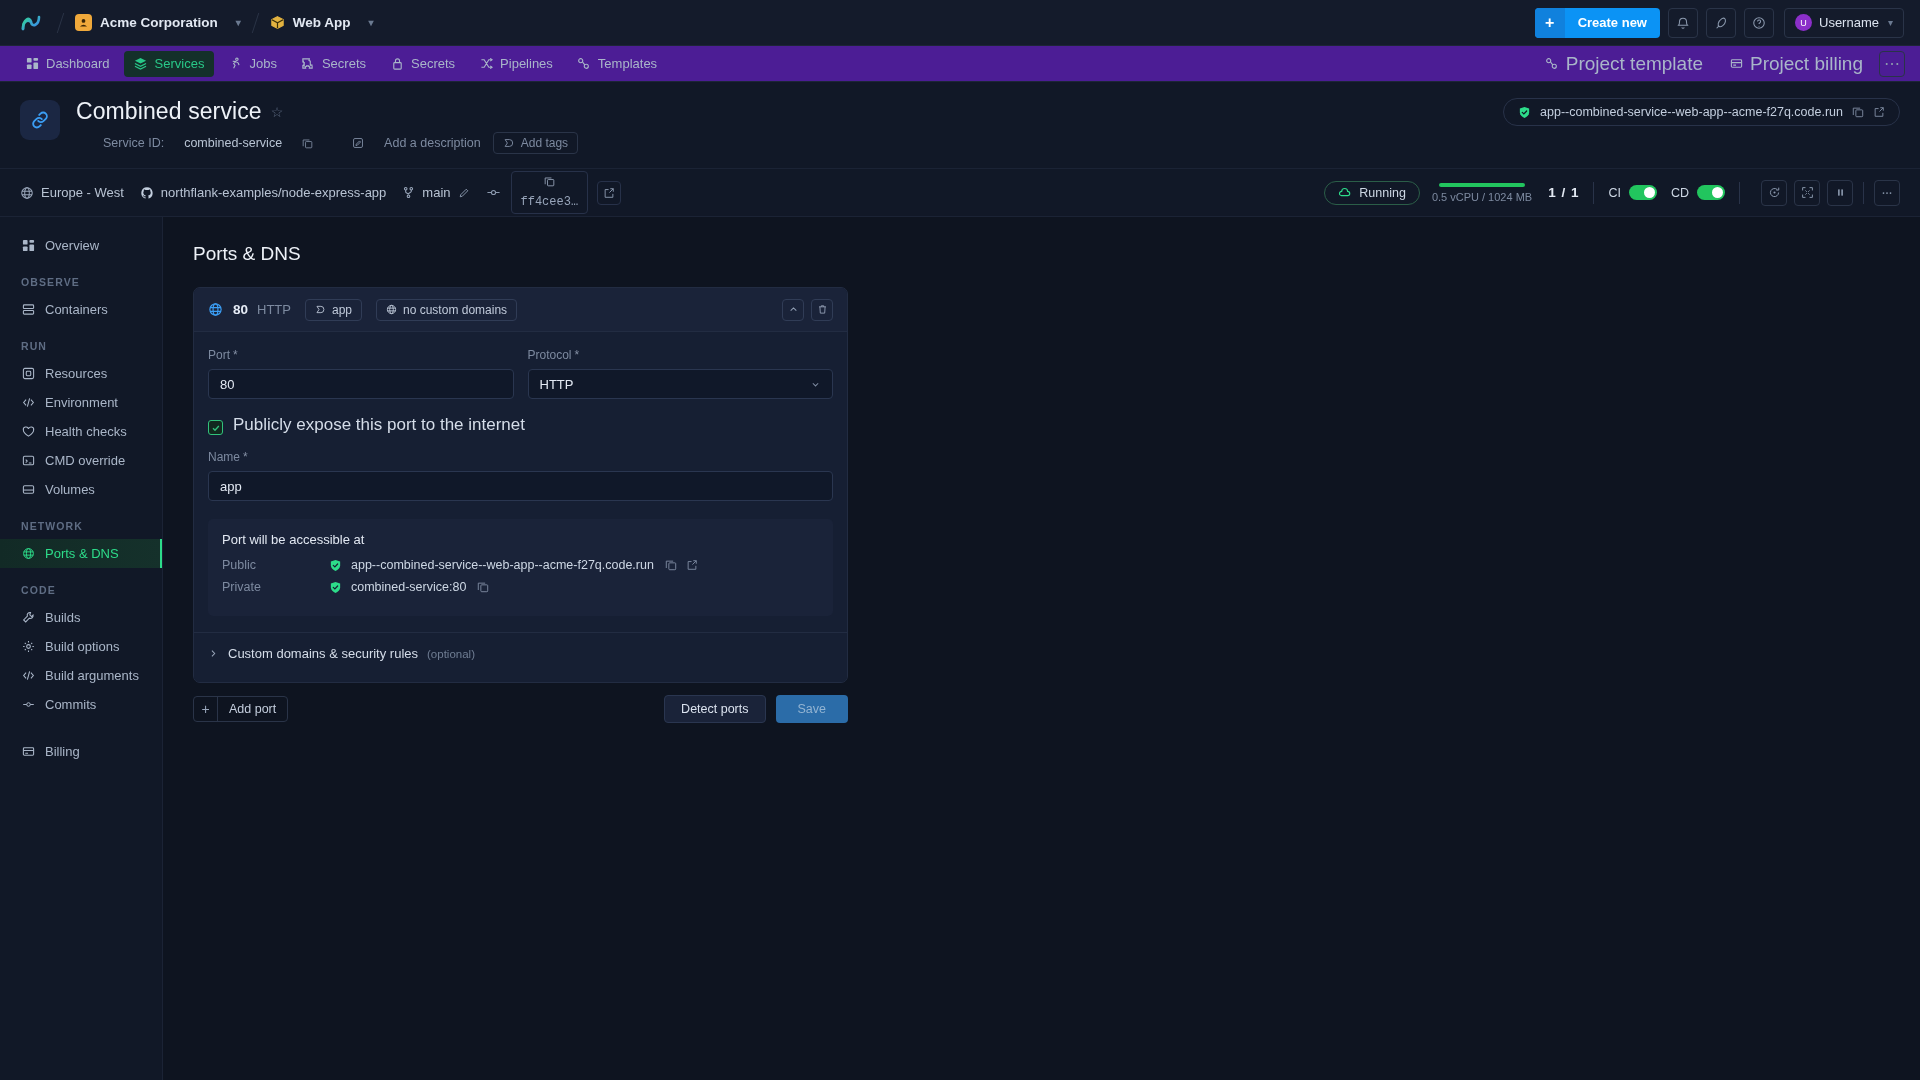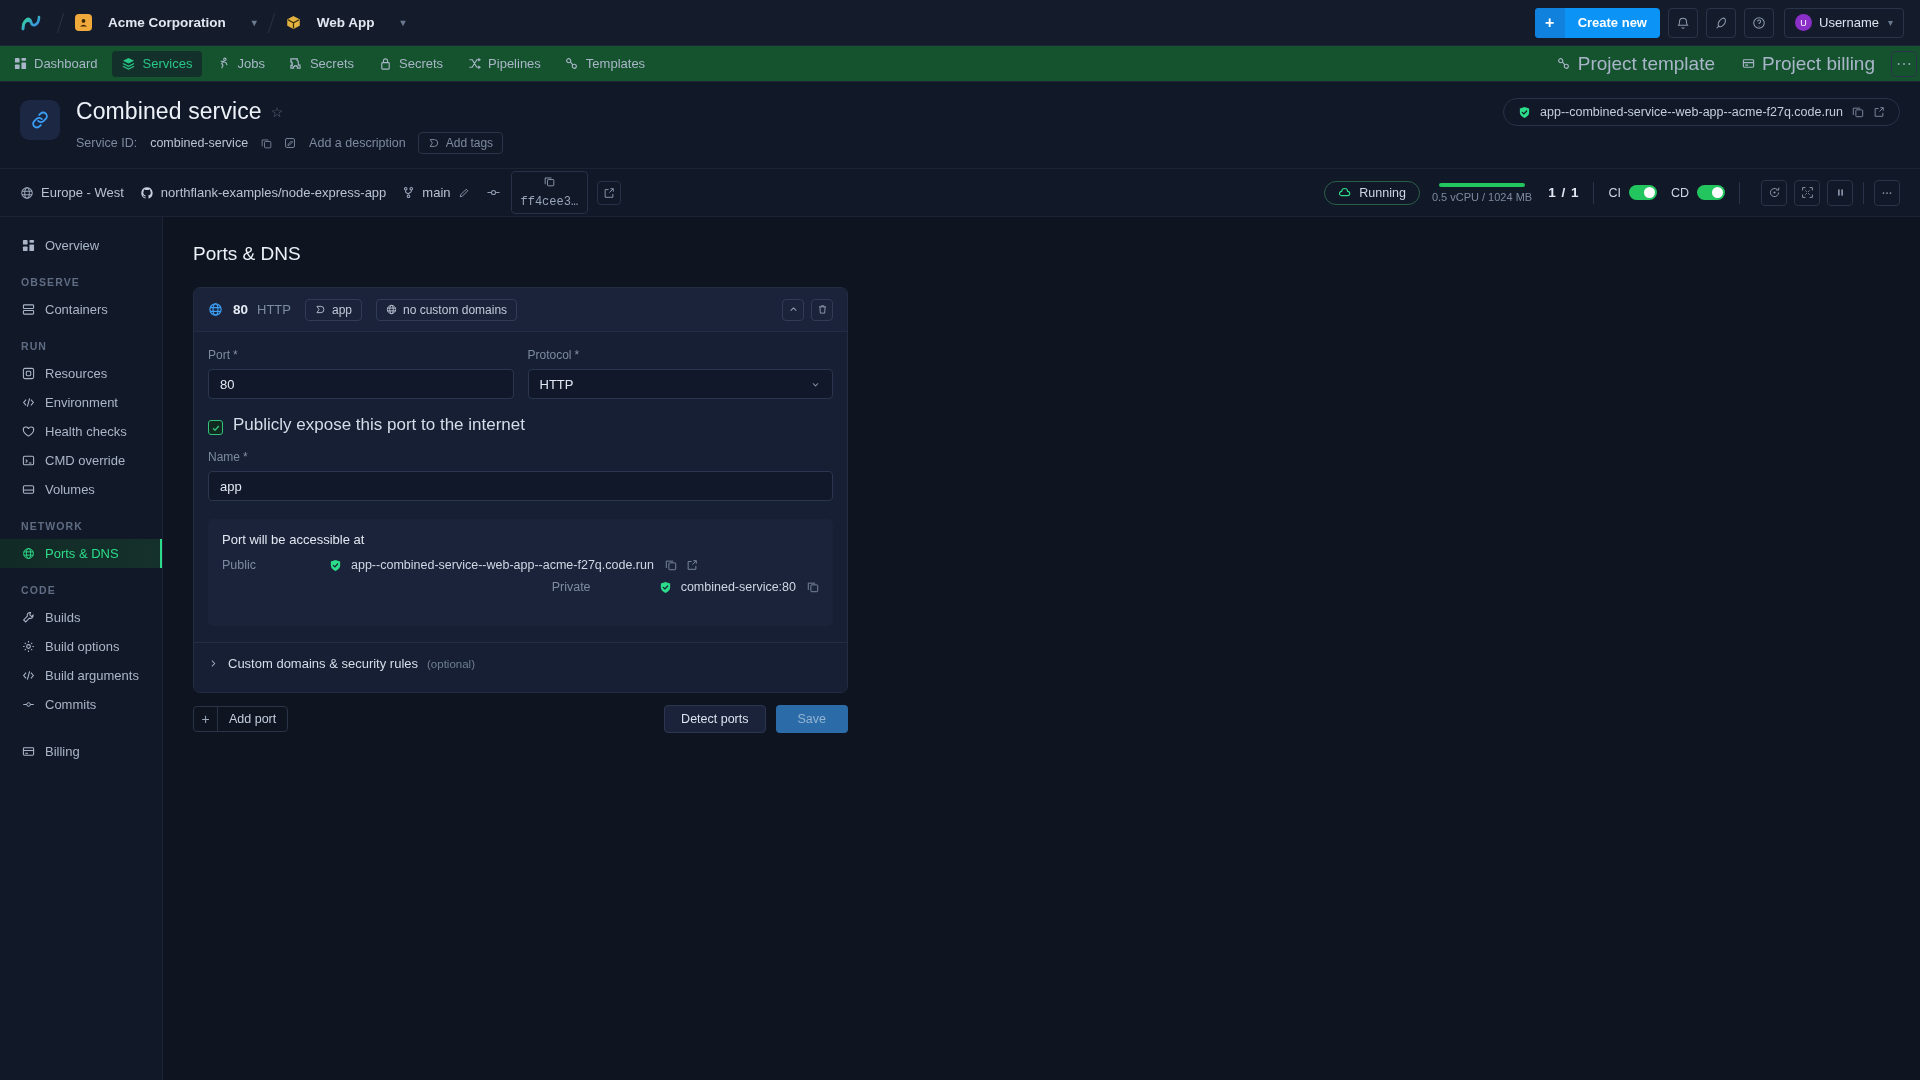--- a/index.html
+++ b/index.html
@@ -16,21 +16,21 @@
   .topbar {
     height: 46px; flex: 0 0 46px;
     background: #141b2b;
     border-bottom: 1px solid #1d2troke;
     border-bottom: 1px solid #1d2537;
     display: flex; align-items: center;
     padding: 0 16px;
   }
   .logo { width: 30px; height: 30px; display:flex; align-items:center; justify-content:center; }
   .vdiv { width:1px; height:20px; background:#2a3346; margin:0 14px; transform: skewX(-18deg); }
-  .crumb { display:flex; align-items:center; gap:16px; font-size:13.5px; color:#e2e8f2; font-weight:600; }
+  .crumb { display:flex; align-items:center; gap:8px; font-size:13.5px; color:#e2e8f2; font-weight:600; }
   .crumb .sq {
     width:17px;height:17px;border-radius:4px;display:flex;align-items:center;justify-content:center;font-size:10px;
   }
   .chev { color:#6b7a91; font-size:10px; margin-left:10px; }
   .spacer { flex:1; }
   .createbtn {
     display:flex; align-items:center; height:30px; border-radius:4px; overflow:hidden;
     background:#0b93f5; color:#fff; font-size:13px; font-weight:600;
   }
   .createbtn .plus { width:30px; display:flex;align-items:center;justify-content:center;font-size:16px; background:#1081dd; height:100%;}
@@ -40,22 +40,22 @@
     display:flex;align-items:center;justify-content:center; margin-left:8px; color:#8b99ae;
   }
   .userbox {
     display:flex;align-items:center;gap:7px;height:30px;border:1px solid #2a3448;border-radius:4px;
     padding:0 10px; margin-left:10px; font-size:13px; color:#dbe3ef;
   }
   .avatar { width:17px;height:17px;border-radius:50%;background:#8b2fc9;display:flex;align-items:center;justify-content:center;font-size:9px;color:#fff;}
 
   
   .navbar {
-    height:36px; flex:0 0 36px; background:#14532d; border-bottom:1px solid #1d2537;
-    display:flex; align-items:center; padding:0 3px;
+    height:36px; flex:0 0 36px; background:#4c1d95; border-bottom:1px solid #1d2537;
+    display:flex; align-items:center; padding:0 15px;
   }
   .navtab {
     display:flex;align-items:center;gap:7px;height:26px;padding:0 10px;border-radius:4px;
     font-size:13px;color:#a9b6c9; margin-right:4px;
   }
   .navtab.active { background:#14302a; color:#28c888; }
   .navright { display:flex;align-items:center;gap:6px; }
   .navright .item { display:flex;align-items:center;gap:7px;font-size:19px;color:#a9b6c9;padding:0 10px;height:26px;}
   .navright .dots { width:26px;height:26px;border:1px solid #2a3448;border-radius:4px;display:flex;align-items:center;justify-content:center;color:#8b99ae;}
 
@@ -68,21 +68,21 @@
   .svcicon {
     width:40px;height:40px;border-radius:9px;background:#1b2743;
     display:flex;align-items:center;justify-content:center;margin-right:16px;margin-top:2px;
   }
   .titlecol { display:flex; flex-direction:column; gap:7px;}
   .titlerow { display:flex; align-items:center; gap:9px; }
   .svctitle { font-size:23px; color:#eef2f8; font-weight:400; letter-spacing:.1px;}
   .star { color:#5d6b82; font-size:14px; }
   .metarow { display:flex; align-items:center; gap:12px; font-size:12.5px; color:#7d8aa0; }
   .metarow .sid { color:#b9c4d4; }
-  .metarow .mitem { display:flex;align-items:center;gap:13px; }
+  .metarow .mitem { display:flex;align-items:center;gap:20px;margin-left:27px; }
   .tagbtn { display:flex;align-items:center;gap:6px;border:1px solid #2a3448;border-radius:4px;padding:3px 9px;font-size:12px;color:#7d8aa0;}
   .urlpill {
     margin-left:auto; display:flex;align-items:center;gap:9px;
     border:1px solid #283249;border-radius:16px; padding:6px 14px; font-size:12.5px; color:#c3cede;
   }
 
   
   .infobar {
     height:48px;flex:0 0 48px; background:#111827; border-bottom:1px solid #1b2335;
     display:flex;align-items:center;padding:0 20px; font-size:13px; color:#b8c3d3;
@@ -758,21 +758,21 @@
                     </svg>
                 </span>
                 <span style="display:flex;">
                   <svg width="12" height="12" viewBox="0 0 14 14" fill="none" stroke="currentColor" stroke-width="1.1">
                       <path d="M11.5 8v4h-9V3h4"></path>
                       <path d="M7.5 6.5l4.5-4.5M8.5 2h3.5v3.5"></path>
                     </svg>
                 </span>
               </span>
             </div>
-            <div class="arow" style="margin-bottom:18px;justify-content:flex-end;">
+            <div class="arow" style="margin-bottom:8px;">
               <span class="k">Private</span>
               <span class="shield">
                 <svg width="13" height="13" viewBox="0 0 14 14" fill="currentColor">
                     <path d="M7 1l5 1.8v4c0 3-2.4 5-5 6.2C4.4 11.8 2 9.8 2 6.8v-4z"></path>
                     <path d="M4.6 6.9l1.7 1.7 3-3.2" stroke="#162033" stroke-width="1.3" fill="none" stroke-linecap="round"></path>
                   </svg>
               </span>
               <span class="v">combined-service:80</span>
               <span class="acts">
                 <span style="display:flex;">

